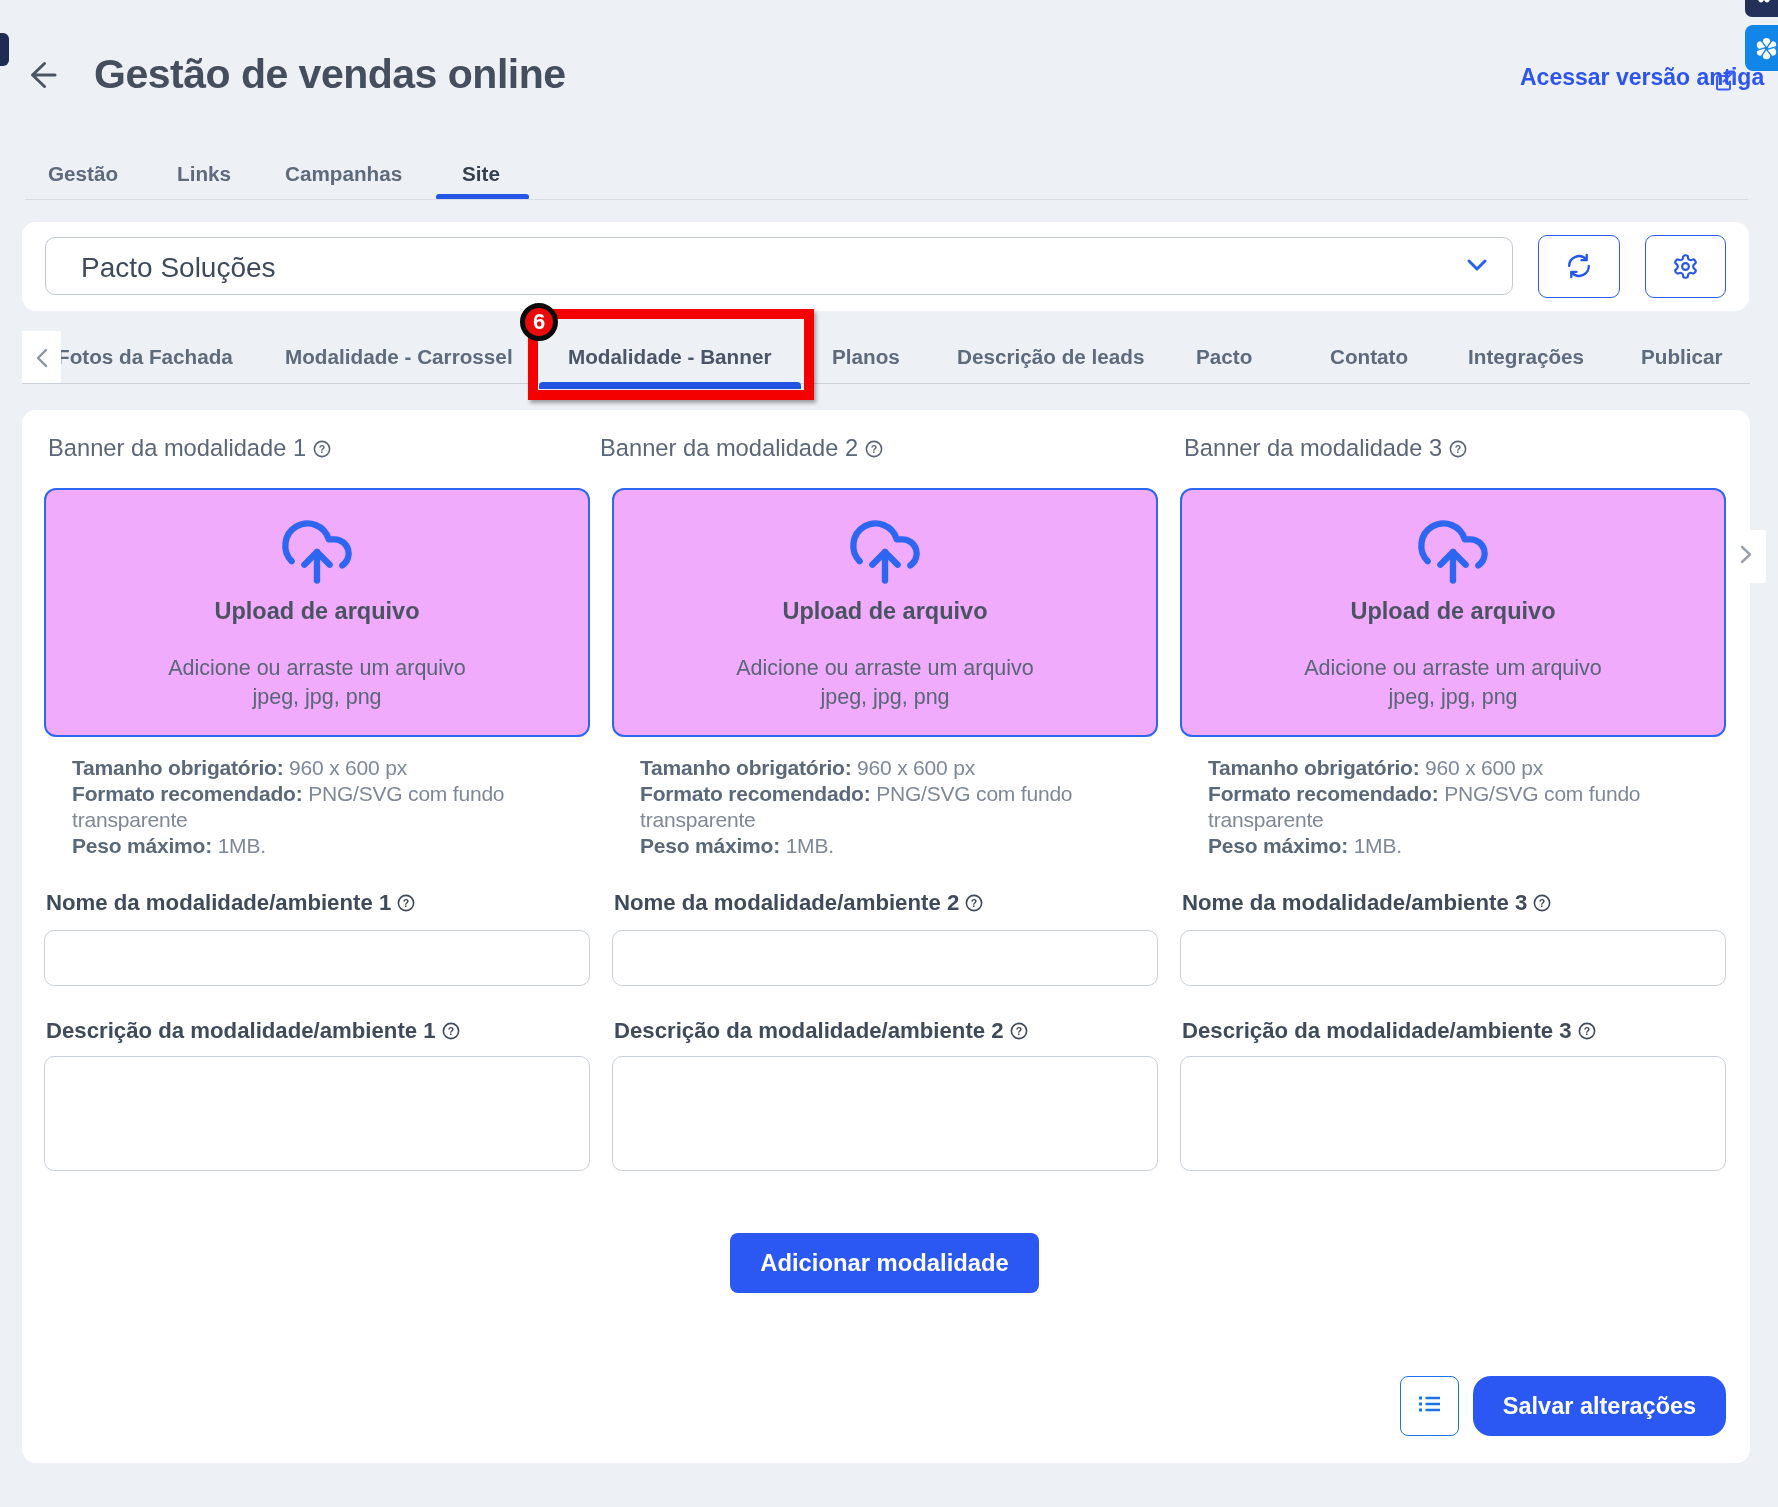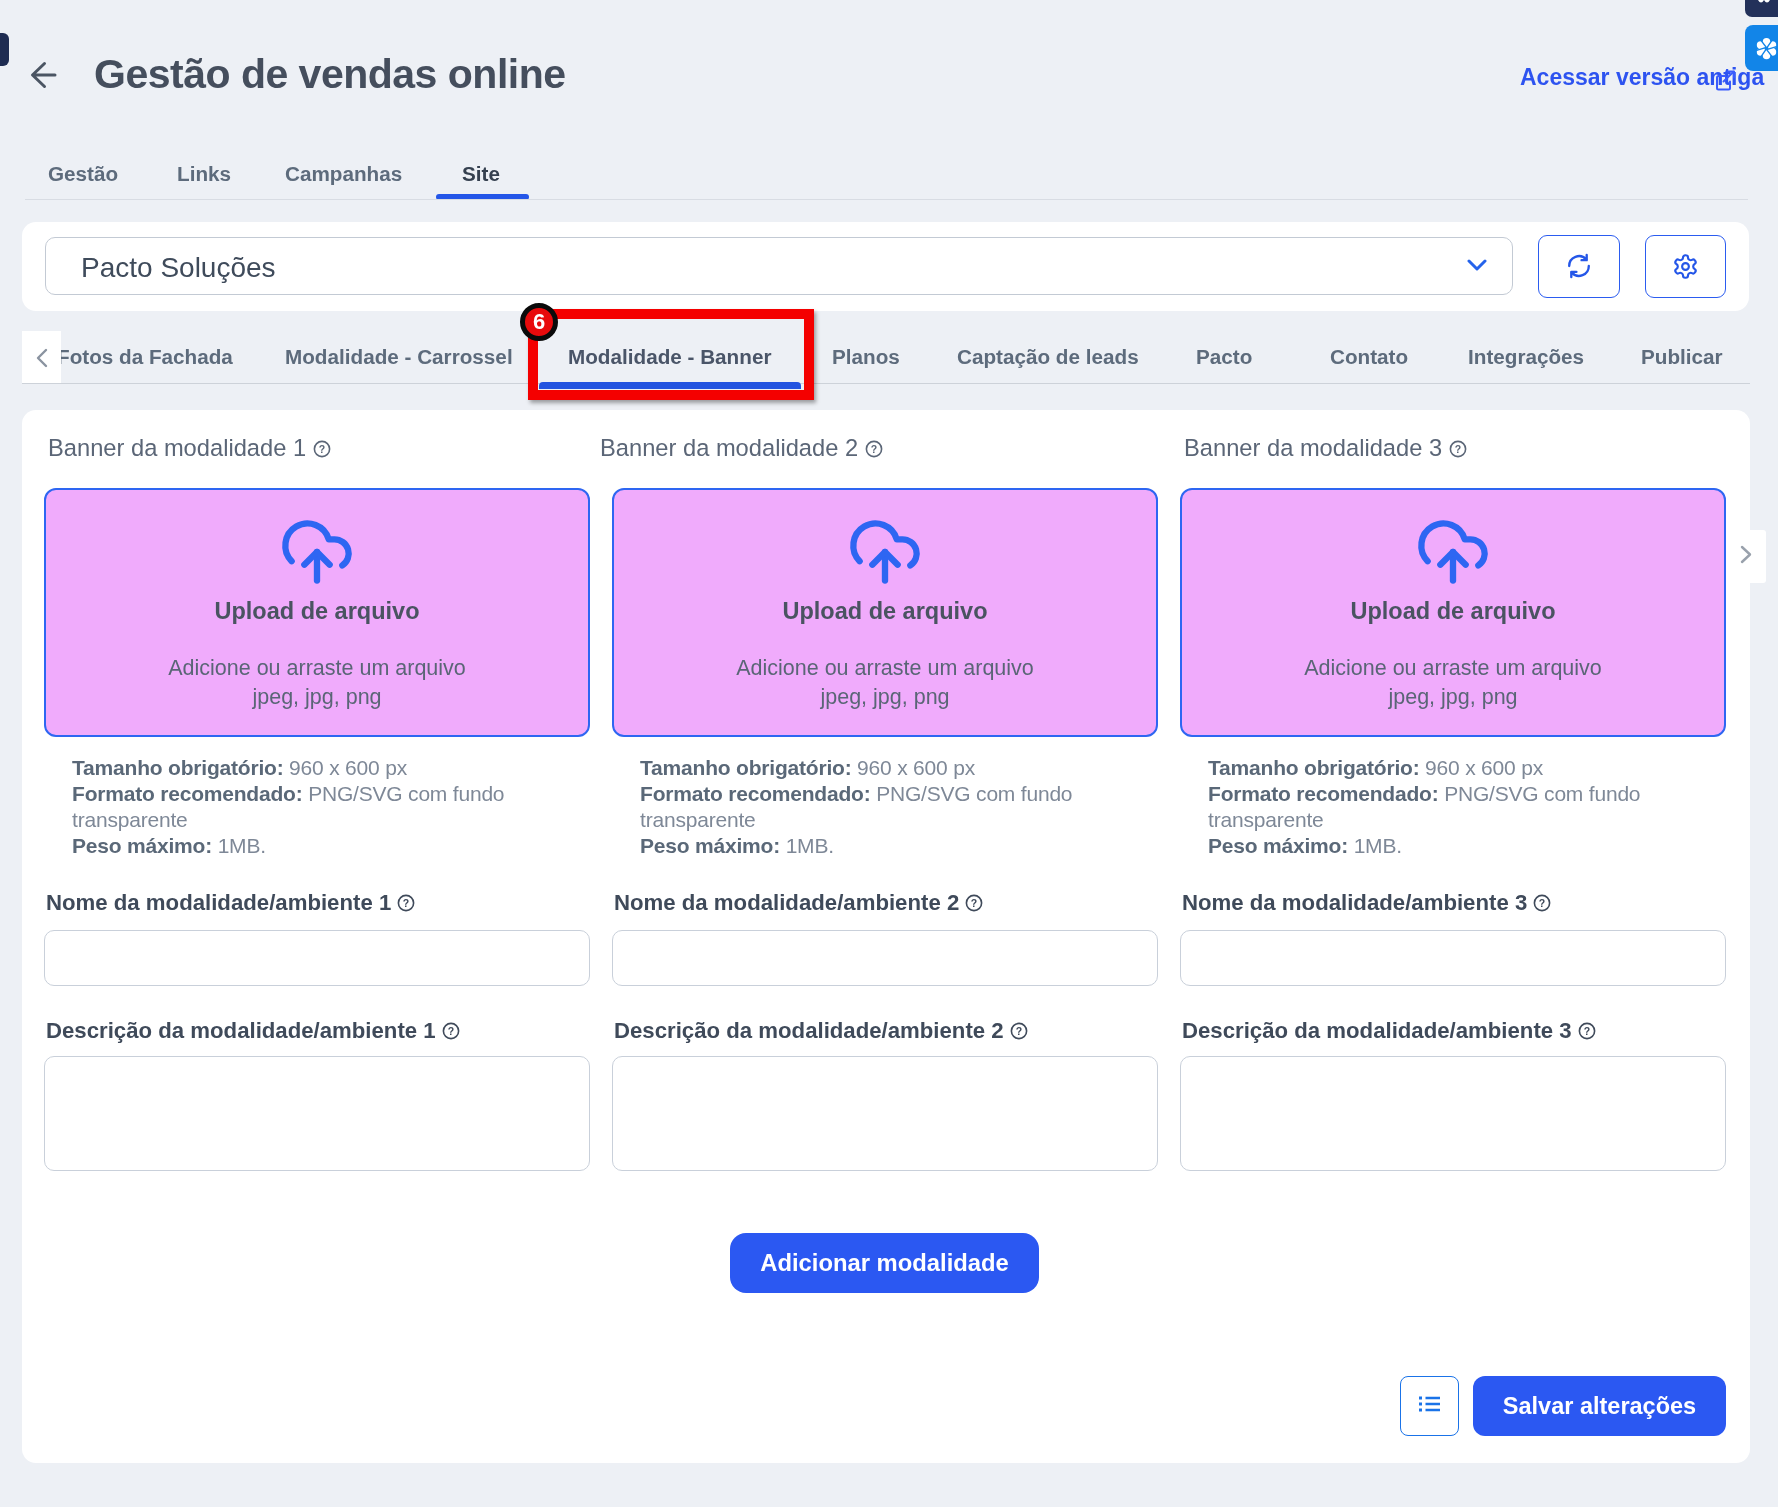--- a/index.html
+++ b/index.html
@@ -13,21 +13,21 @@
 .abs { position:absolute; }
 .card { background:#fff; border-radius:14px; position:absolute; }
 .tabtxt { position:absolute; font-size:20.7px; font-weight:bold; color:#5d6b7c; white-space:nowrap; }
 .qicon { display:inline-block; vertical-align:-2px; }
 .collabel { position:absolute; font-size:23.7px; color:#5b6677; white-space:nowrap; }
 .fieldlabel { position:absolute; font-size:22.2px; font-weight:bold; color:#3f4a5a; white-space:nowrap; }
 .upbox { position:absolute; width:546px; height:249px; border:2px solid #2e66f2; border-radius:12px; background:#f0abfc; }
 .inputbox { position:absolute; width:546px; background:#fff; border:1px solid #c9d0da; border-radius:10px; }
 .meta { position:absolute; font-size:21px; line-height:26px; color:#7e8897; width:470px; letter-spacing:-0.2px;margin-left:26px; }
 .meta b { color:#5a6878; }
-.btn-blue { position:absolute; background:#2b58f2; border-radius:16px; color:#fff; font-weight:bold; font-size:21px; display:flex; align-items:center; justify-content:center; }
+.btn-blue { position:absolute; background:#2b58f2; border-radius:8px; color:#fff; font-weight:bold; font-size:21px; display:flex; align-items:center; justify-content:center; }
 </style>
 </head>
 <body>
 
 <div class="abs" style="left:0;top:33px;width:9px;height:33px;background:#1e2c52;border-radius:0 6px 6px 0;"></div>
 
 <svg class="abs" style="left:29px;top:61px;" width="28" height="28" viewBox="0 0 28 28" fill="none" stroke="#4b5563" stroke-width="3" stroke-linecap="round" stroke-linejoin="round">
   <path d="M26 14 H4 M15.5 2.5 L3.5 14 L15.5 25.5"></path>
 </svg>
 
@@ -95,21 +95,21 @@
 <svg class="abs" style="left:1672px;top:253px;" width="27" height="27" viewBox="0 0 24 24" fill="none" stroke="#2456e8" stroke-width="1.9" stroke-linecap="round" stroke-linejoin="round">
   <path d="M12.22 2h-.44a2 2 0 0 0-2 2v.18a2 2 0 0 1-1 1.73l-.43.25a2 2 0 0 1-2 0l-.15-.08a2 2 0 0 0-2.73.73l-.22.38a2 2 0 0 0 .73 2.73l.15.1a2 2 0 0 1 1 1.72v.51a2 2 0 0 1-1 1.74l-.15.09a2 2 0 0 0-.73 2.73l.22.38a2 2 0 0 0 2.73.73l.15-.08a2 2 0 0 1 2 0l.43.25a2 2 0 0 1 1 1.73V20a2 2 0 0 0 2 2h.44a2 2 0 0 0 2-2v-.18a2 2 0 0 1 1-1.73l.43-.25a2 2 0 0 1 2 0l.15.08a2 2 0 0 0 2.73-.73l.22-.39a2 2 0 0 0-.73-2.73l-.15-.08a2 2 0 0 1-1-1.74v-.5a2 2 0 0 1 1-1.74l.15-.09a2 2 0 0 0 .73-2.73l-.22-.38a2 2 0 0 0-2.73-.73l-.15.08a2 2 0 0 1-2 0l-.43-.25a2 2 0 0 1-1-1.73V4a2 2 0 0 0-2-2z"></path>
   <circle cx="12" cy="12" r="3"></circle>
 </svg>
 
 <div class="abs" style="left:22px;top:383px;width:1728px;height:1px;background:#cdd2d9;"></div>
 <div class="tabtxt" style="left:57px;top:345px;">Fotos da Fachada</div>
 <div class="tabtxt" style="left:285px;top:345px;">Modalidade - Carrossel</div>
 <div class="tabtxt" style="left:568px;top:345px;color:#4a5568;">Modalidade - Banner</div>
 <div class="tabtxt" style="left:832px;top:345px;">Planos</div>
-<div class="tabtxt" style="left:957px;top:345px;">Captação de leads</div>
+<div class="tabtxt" style="left:957px;top:345px;">Descrição de leads</div>
 <div class="tabtxt" style="left:1196px;top:345px;">Pacto</div>
 <div class="tabtxt" style="left:1330px;top:345px;">Contato</div>
 <div class="tabtxt" style="left:1468px;top:345px;">Integrações</div>
 <div class="tabtxt" style="left:1641px;top:345px;">Publicar</div>
 <div class="abs" style="left:539px;top:382px;width:262px;height:7px;border-radius:4px 4px 0 0;background:#2353e0;"></div>
 <div class="abs" style="left:22px;top:331px;width:39px;height:52px;background:#fff;"></div>
 <svg class="abs" style="left:35px;top:348px;" width="13" height="20" viewBox="0 0 13 20" fill="none" stroke="#8a93a0" stroke-width="2.4" stroke-linecap="round" stroke-linejoin="round">
   <path d="M11 2 L3 10 L11 18"></path>
 </svg>
 
@@ -200,13 +200,13 @@
   <div class="inputbox" style="left:1180px;top:1056px;height:115px;"></div>
   </div>
 
 <div class="btn-blue" style="left:730px;top:1233px;width:309px;height:60px;font-size:23.8px;">Adicionar modalidade</div>
 
 <div class="abs" style="left:1400px;top:1376px;width:59px;height:60px;border:1.5px solid #1a73e8;border-radius:8px;background:#fff;"></div>
 <svg class="abs" style="left:1419px;top:1396px;" width="22" height="16" viewBox="0 0 22 16" fill="none" stroke="#1a73e8" stroke-width="2.6">
   <path d="M6.5 2 H21 M6.5 8 H21 M6.5 14 H21"></path>
   <path d="M0 2 H3 M0 8 H3 M0 14 H3" stroke-width="2.8"></path>
 </svg>
-<div class="btn-blue" style="left:1473px;top:1376px;width:253px;height:60px;border-radius:12px;font-size:23.5px;">Salvar alterações</div>
+<div class="btn-blue" style="left:1473px;top:1376px;width:253px;height:60px;border-radius:18px;font-size:23.5px;">Salvar alterações</div>
 
 </body></html>

